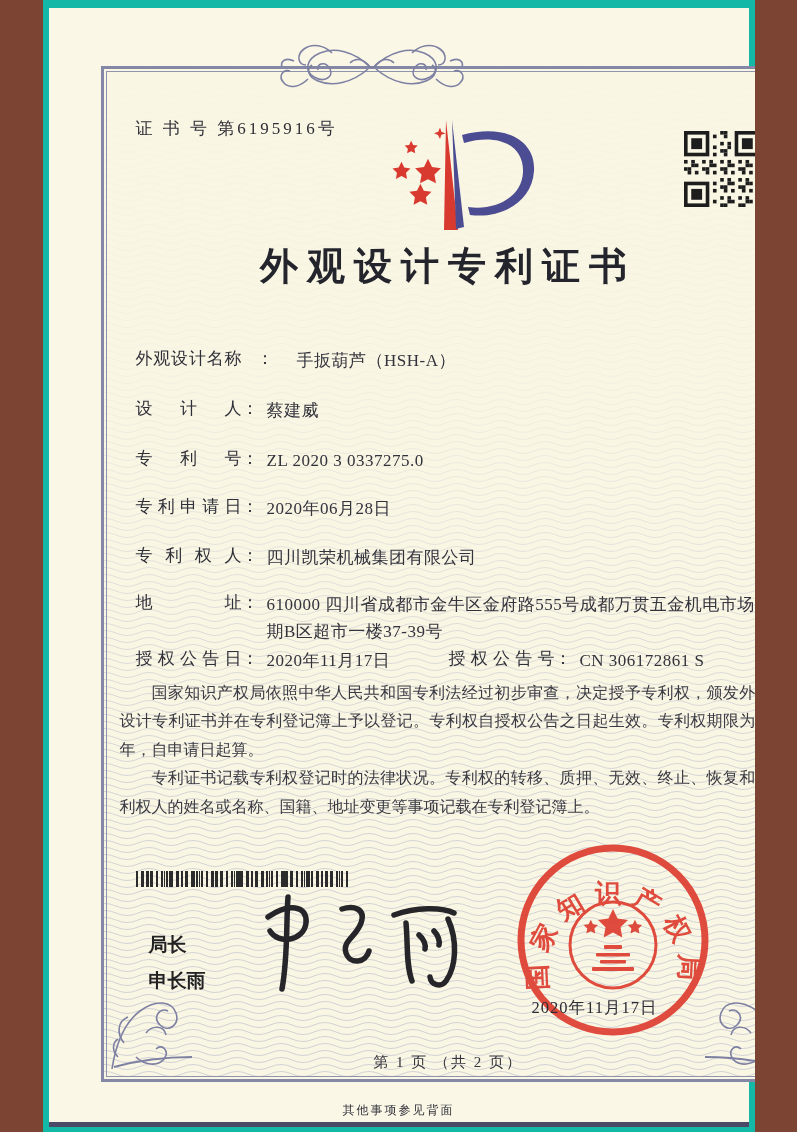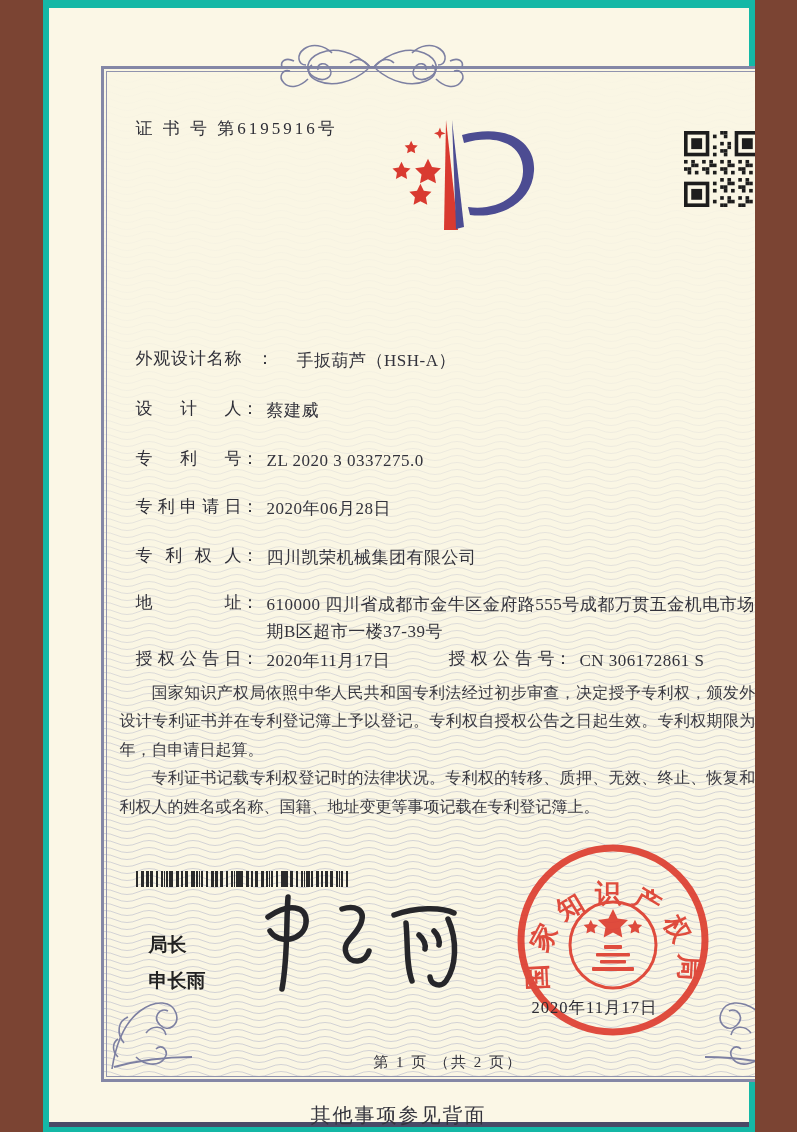--- a/index.html
+++ b/index.html
@@ -30,21 +30,21 @@
     background:
      repeating-linear-gradient(90deg,#2b2b2b 0 2px,transparent 2px 5px),
      repeating-linear-gradient(90deg,#2b2b2b 0 1px,transparent 1px 7px),
      repeating-linear-gradient(90deg,transparent 0 10px,#2b2b2b 10px 13px,transparent 13px 23px);}
   .officer{left:45px;top:858px;font-family:"Liberation Sans","DejaVu Sans",sans-serif;
            font-size:19px;font-weight:600;color:#222;line-height:1.9;}
   .sig{left:150px;top:818px;}
   .seal{left:404px;top:768px;}
   .seal-date{left:428px;top:928px;width:180px;font-size:16.5px;color:#2b2b33;letter-spacing:1px;z-index:5;}
   .page-no{left:0;top:984px;width:100%;text-align:center;font-size:15px;color:#33333c;letter-spacing:2px;}
-  .back-note{position:absolute;left:0;top:1094px;width:100%;text-align:center;font-size:20px;
+  .back-note{position:absolute;left:0;top:1094px;width:100%;text-align:center;font-size:12px;
              color:#33333c;letter-spacing:2px;}
   svg{display:block;}
 </style>
 </head>
 <body>
 
 <div id="page">
   <div id="paper">
 
     <div id="panel">
@@ -198,20 +198,21 @@
           <rect x="1" y="1" width="5" height="5" fill="#fbf7e6"></rect>
           <rect x="2" y="2" width="3" height="3" fill="#1d1d1d"></rect>
           <rect x="14" y="0" width="7" height="7" fill="#1d1d1d"></rect>
           <rect x="15" y="1" width="5" height="5" fill="#fbf7e6"></rect>
           <rect x="16" y="2" width="3" height="3" fill="#1d1d1d"></rect>
           <rect x="0" y="14" width="7" height="7" fill="#1d1d1d"></rect>
           <rect x="1" y="15" width="5" height="5" fill="#fbf7e6"></rect>
           <rect x="2" y="16" width="3" height="3" fill="#1d1d1d"></rect>
         </svg>
 
+      <div class="abs title">外观设计专利证书</div>
 
       <div class="row" style="top:278px;gap:15px;">
         <span class="lbl">外观设计名称</span>
           <span class="colon">：</span>
         <span class="val">手扳葫芦（HSH-A）</span>
       </div>
       <div class="row" style="top:328px;">
         <span class="lbl">设计人</span>
           <span class="colon">：</span>
         <span class="val">蔡建威</span>

